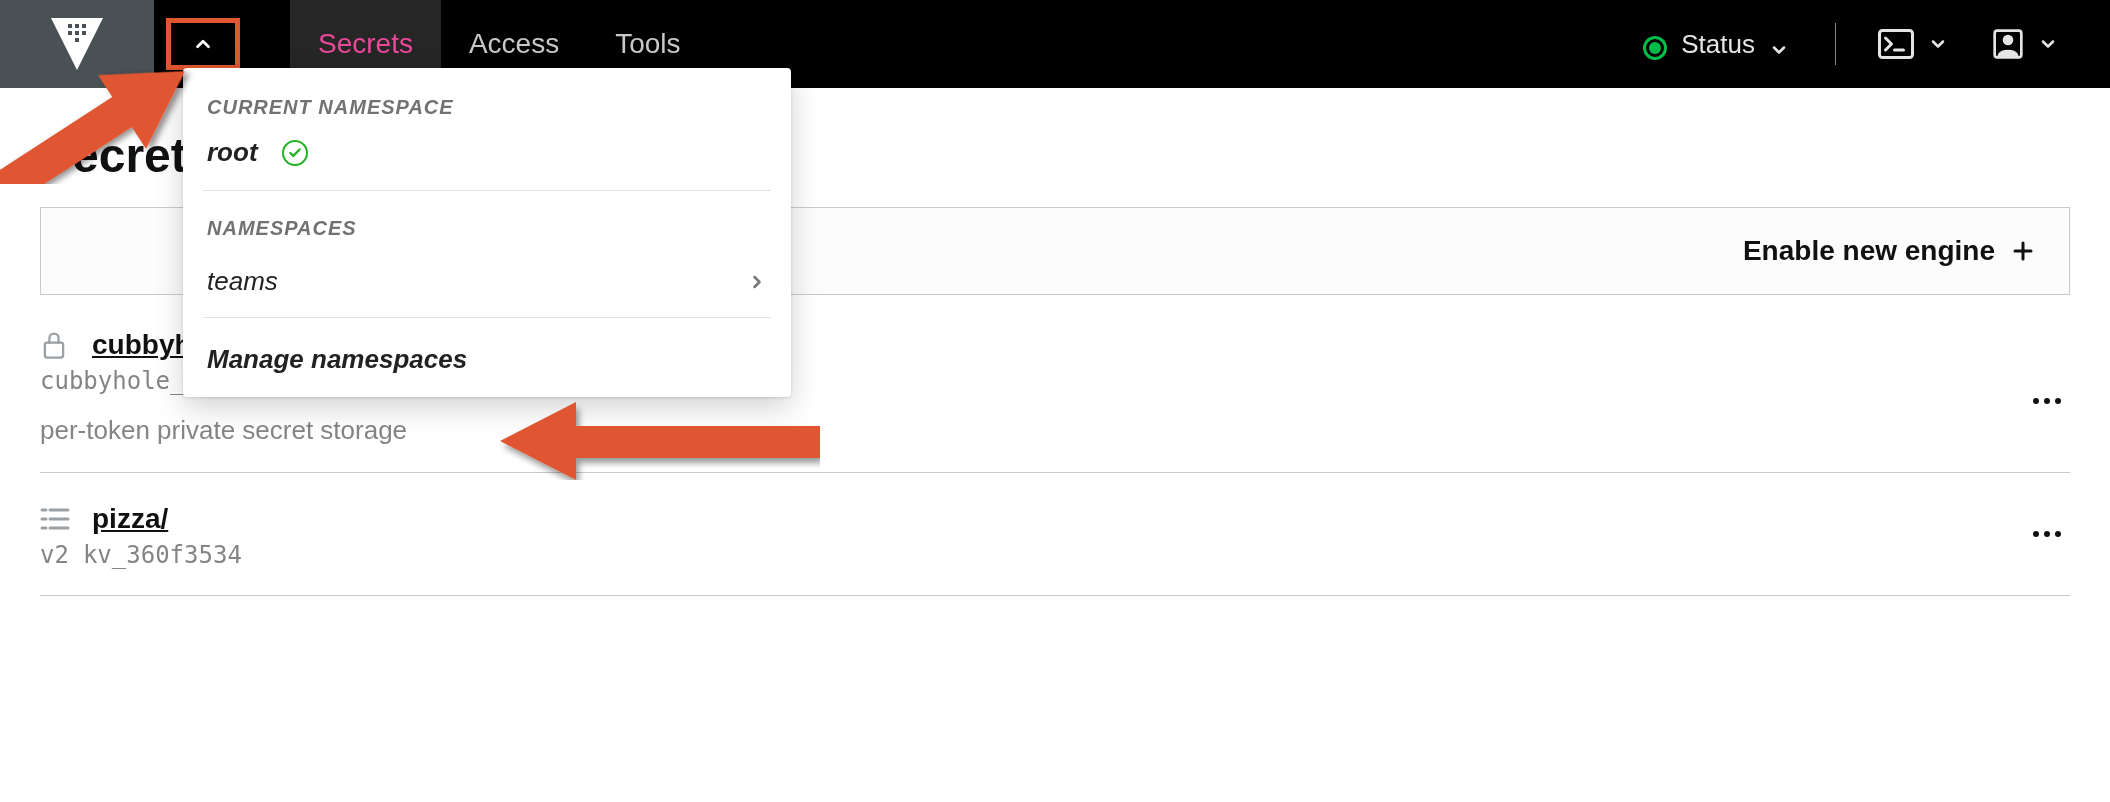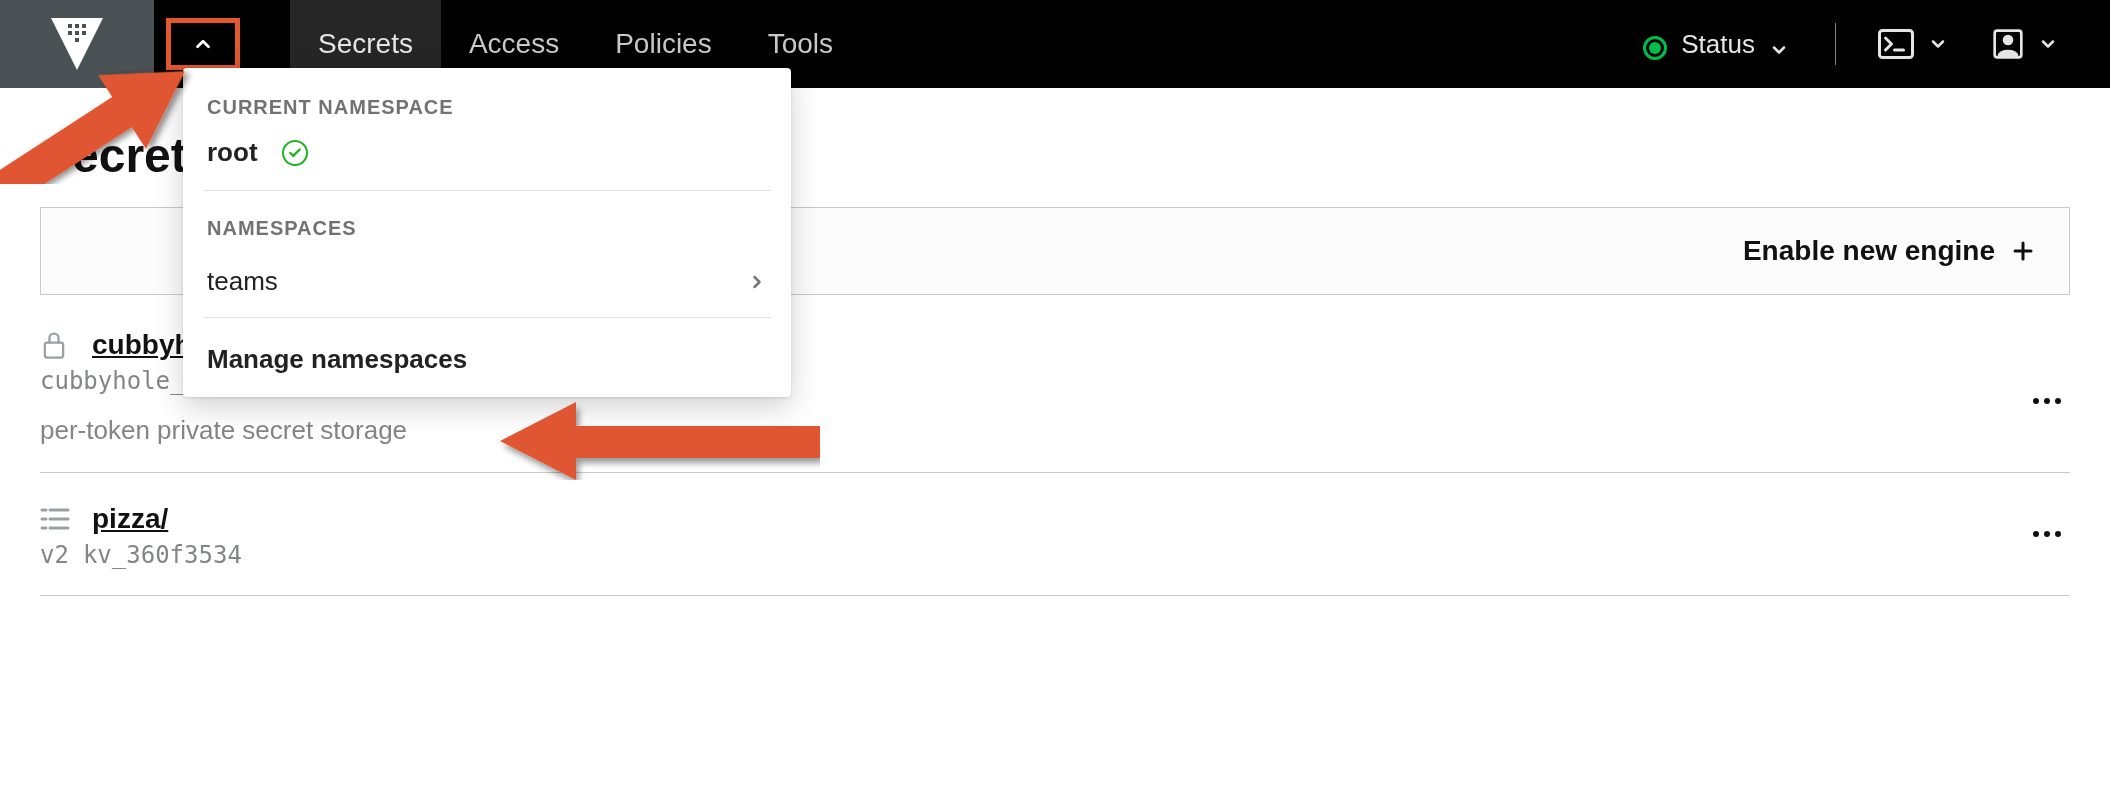--- a/index.html
+++ b/index.html
@@ -71,21 +71,21 @@
   display: flex;
   align-items: center;
   padding: 0 28px;
   color: #c8c8c8;
   font-size: 28px;
   font-weight: 500;
   cursor: pointer;
 }
 .nav-tab.active {
   background: #262626;
-  color: #e5e5e5;
+  color: #ec4899;
 }
 
 .nav-right {
   margin-left: auto;
   display: flex;
   align-items: center;
   padding-right: 40px;
 }
 .status-btn {
   display: flex;
@@ -131,20 +131,21 @@
 .dropdown {
   position: absolute;
   top: 68px;
   left: 183px;
   width: 608px;
   background: #fff;
   box-shadow: 0 10px 30px rgba(0,0,0,0.18), 0 1px 3px rgba(0,0,0,0.12);
   border-radius: 4px;
   z-index: 100;
   padding: 20px 0 14px 0;
+  font-style: italic;
 }
 .dd-section-title {
   font-size: 20px;
   font-weight: 600;
   letter-spacing: 1px;
   color: #727272;
   padding: 8px 24px 14px 24px;
 }
 .dd-current {
   display: flex;
@@ -311,21 +312,20 @@
     <div class="ns-toggle">
       <svg width="22" height="22" viewBox="0 0 24 24" fill="none" stroke="#fff" stroke-width="3" stroke-linecap="round" stroke-linejoin="round">
           <polyline points="18 15 12 9 6 15"></polyline>
         </svg>
     </div>
   </div>
 
   <div class="nav-tabs">
     <div class="nav-tab active">Secrets</div>
     <div class="nav-tab">Access</div>
-    <div class="nav-tab">Policies</div>
     <div class="nav-tab">Tools</div>
   </div>
 
   <div class="nav-right">
     <div class="status-btn">
       <span class="status-dot"></span>
       <span>Status</span>
       <svg width="20" height="20" viewBox="0 0 24 24" fill="none" stroke="#e5e5e5" stroke-width="3" stroke-linecap="round" stroke-linejoin="round">
           <polyline points="6 9 12 15 18 9"></polyline>
         </svg>

